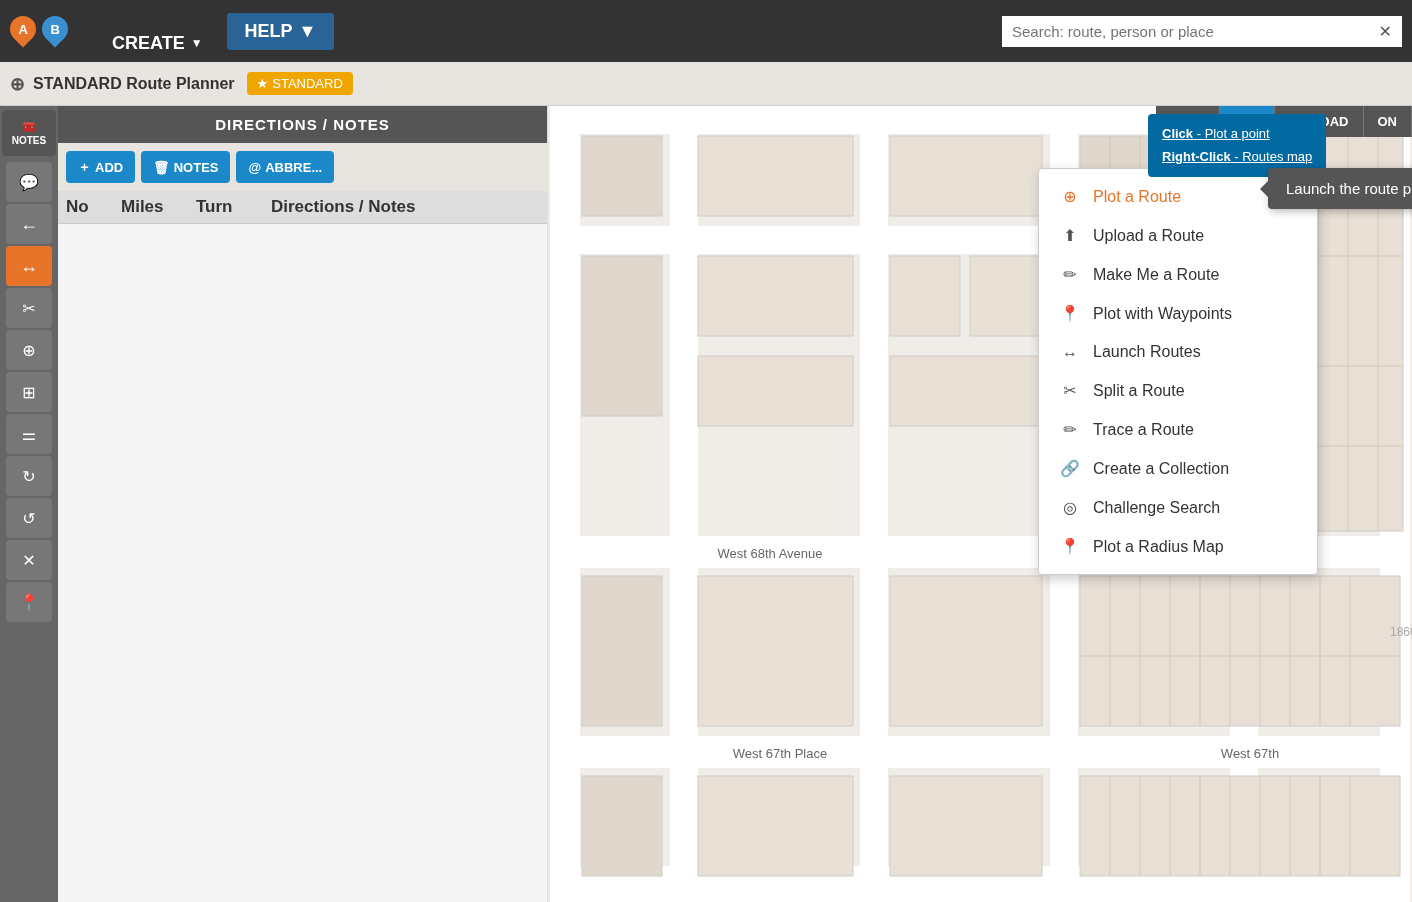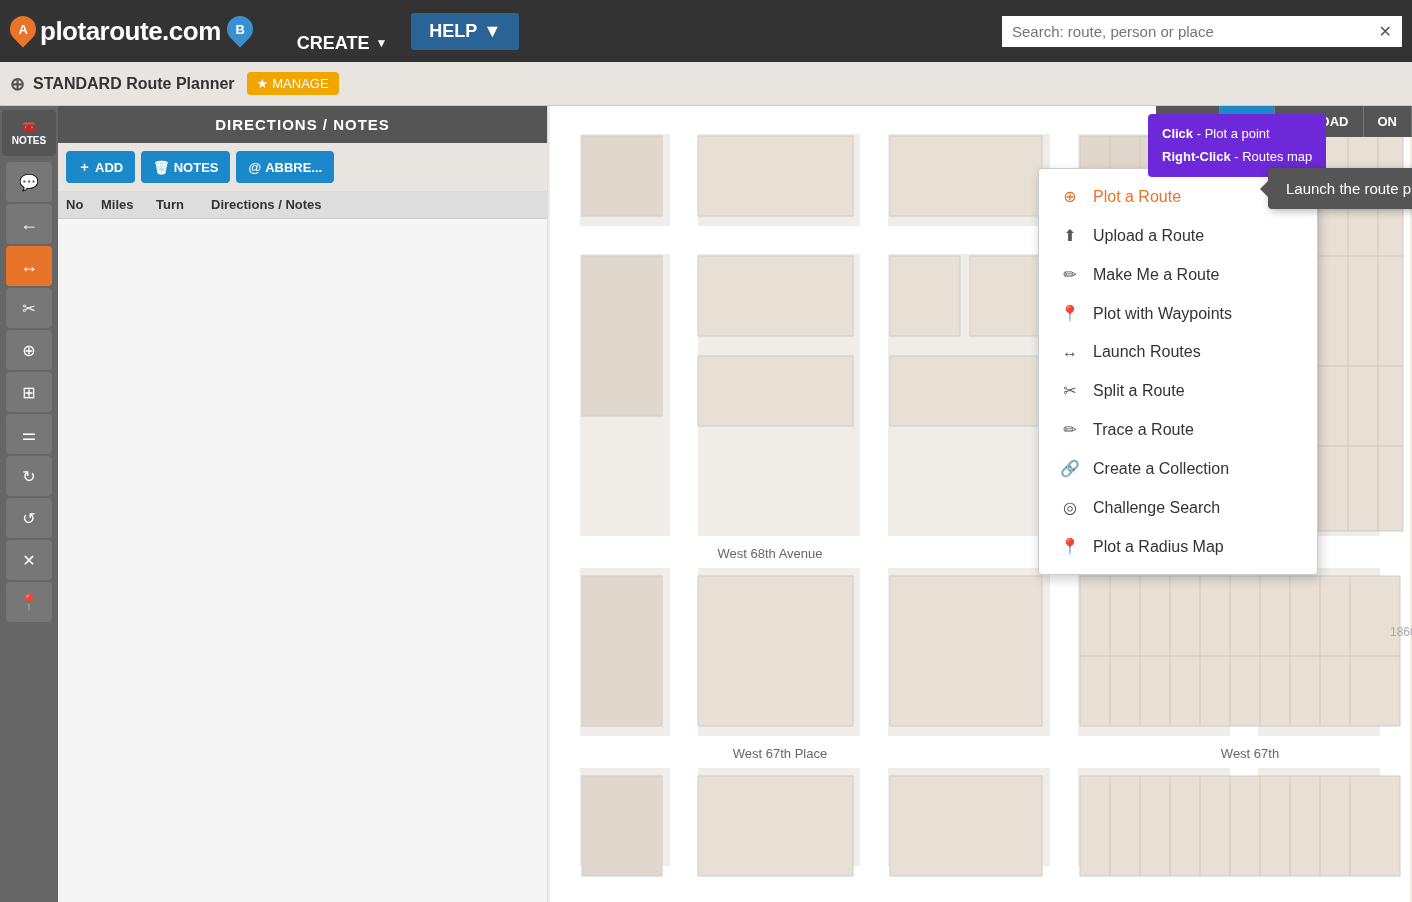--- a/index.html
+++ b/index.html
@@ -198,24 +198,25 @@
       font-weight: bold;
       cursor: pointer;
       display: flex;
       align-items: center;
       gap: 4px;
     }
     .directions-table-header {
       display: flex;
       background: #ddd;
       padding: 6px 8px;
-      font-size: 13px;
+      font-size: 17px;
       font-weight: bold;
       color: #333;
       border-bottom: 1px solid #ccc;
+      gap: 20px;
     }
     .col-no { width: 35px; }
     .col-miles { width: 55px; }
     .col-turn { width: 55px; }
     .col-directions { flex: 1; }
 
     
     .map-area {
       flex: 1;
       position: relative;
@@ -297,48 +298,48 @@
       border: 8px solid transparent;
       border-right-color: #555;
       border-left: none;
     }
 
     
     .click-hint {
       position: absolute;
       top: 8px;
       left: 600px;
-      background: #6d28d9;
+      background: #0369a1;
       color: white;
       padding: 8px 14px;
       border-radius: 4px;
       font-size: 13px;
       z-index: 300;
       line-height: 1.8;
+      text-decoration: underline;
     }
     .click-hint .key { font-weight: bold; }
 
     
     .map-svg {
       position: absolute;
       top: 0;
       left: 0;
       width: 100%;
       height: 100%;
     }
   </style>
 </head>
 <body>
 
 <div class="header">
   <div class="logo-area">
     <div class="logo-marker marker-a">
       <span class="marker-letter">A</span>
     </div>
-    <span class="logo-text">plotaroute.com</span>
     <div class="logo-marker marker-b" style="margin-left:2px;">
       <span class="marker-letter">B</span>
     </div>
   </div>
 
   <button class="nav-btn" style="margin-left: 20px;">
     <span>CREATE</span>
     <span class="arrow">▼</span>
   </button>
 
@@ -355,21 +356,21 @@
 
 <div class="sub-header">
   <div class="route-planner-title">
     <span class="compass-icon">⊕</span>
     <span>
       <span class="standard-text">STANDARD Route Planner</span>
     </span>
   </div>
   <button class="upgrade-btn">
     <span>★</span>
-    <span>MANAGE</span>
+    <span>STANDARD</span>
   </button>
 </div>
 
 <div class="main-layout">
 
   <div class="left-toolbar">
     <div class="toolbar-btn tools-btn" style="flex-direction:column; font-size:11px; color:white; gap:2px;">
       <span>🧰</span>
       <span style="font-size:10px; font-weight:bold;">NOTES</span>
     </div>

